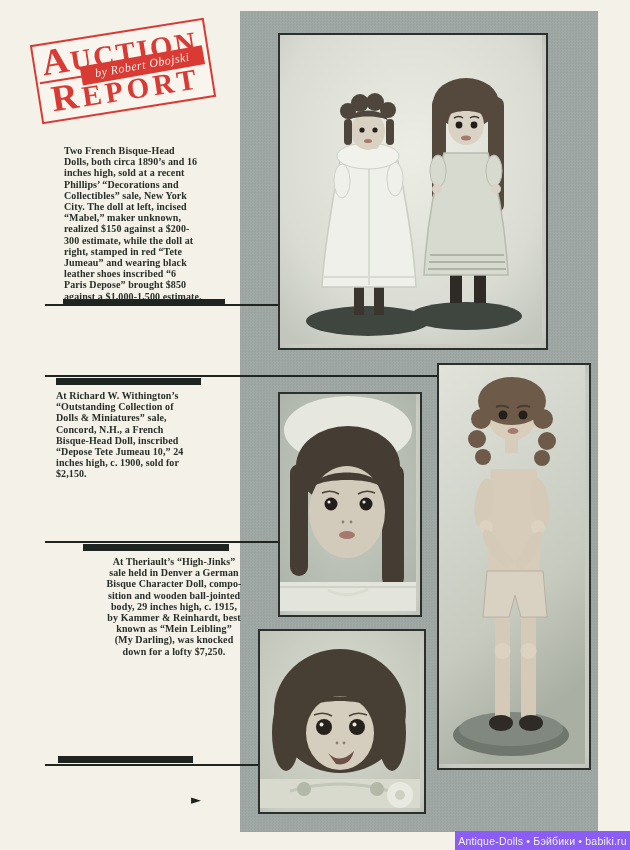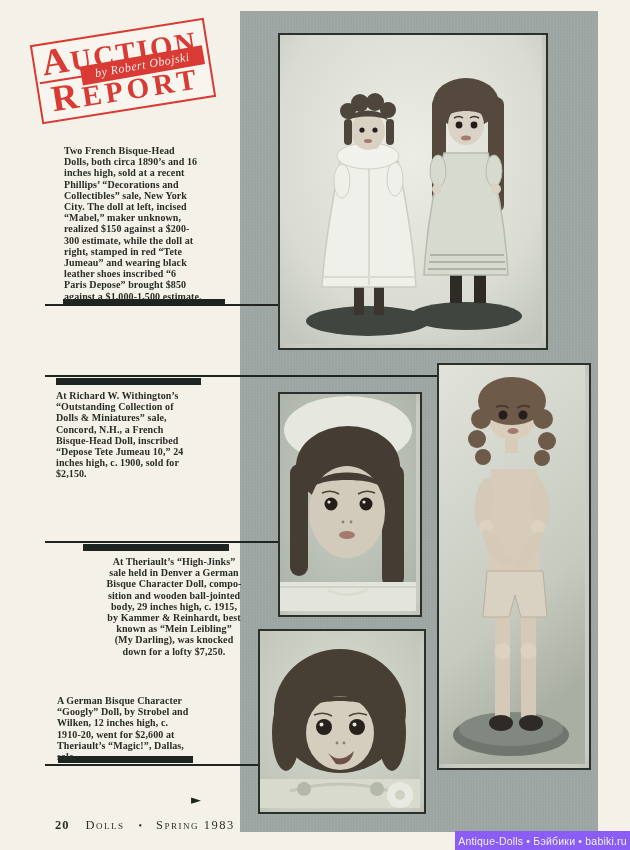--- a/index.html
+++ b/index.html
@@ -313,31 +313,19 @@
 $2,150.</div>
   <div class="article" id="article3">At Theriault’s “High-Jinks”
 sale held in Denver a German
 Bisque Character Doll, compo-
 sition and wooden ball-jointed
 body, 29 inches high, c. 1915,
 by Kammer &amp; Reinhardt, best
 known as “Mein Leibling”
 (My Darling), was knocked
 down for a lofty $7,250.</div>
-  <div class="article" id="article4">A German Bisque Character
-“Googly” Doll, by Strobel and
-Wilken, 12 inches high, c.
-1910-20, went for $2,600 at
-Theriault’s “Magic!”, Dallas,
-sale.</div>
 
   <div class="arrow">►</div>
 
-  <div class="footer">
-    <span class="pgnum">20</span>
-    <span class="mag">Dolls</span>
-    <span class="sep">•</span>
-    <span class="issue">Spring 1983</span>
-  </div>
 
   <div class="watermark">Antique-Dolls • Бэйбики • babiki.ru</div>
 
 </div>
 
 </body></html>

